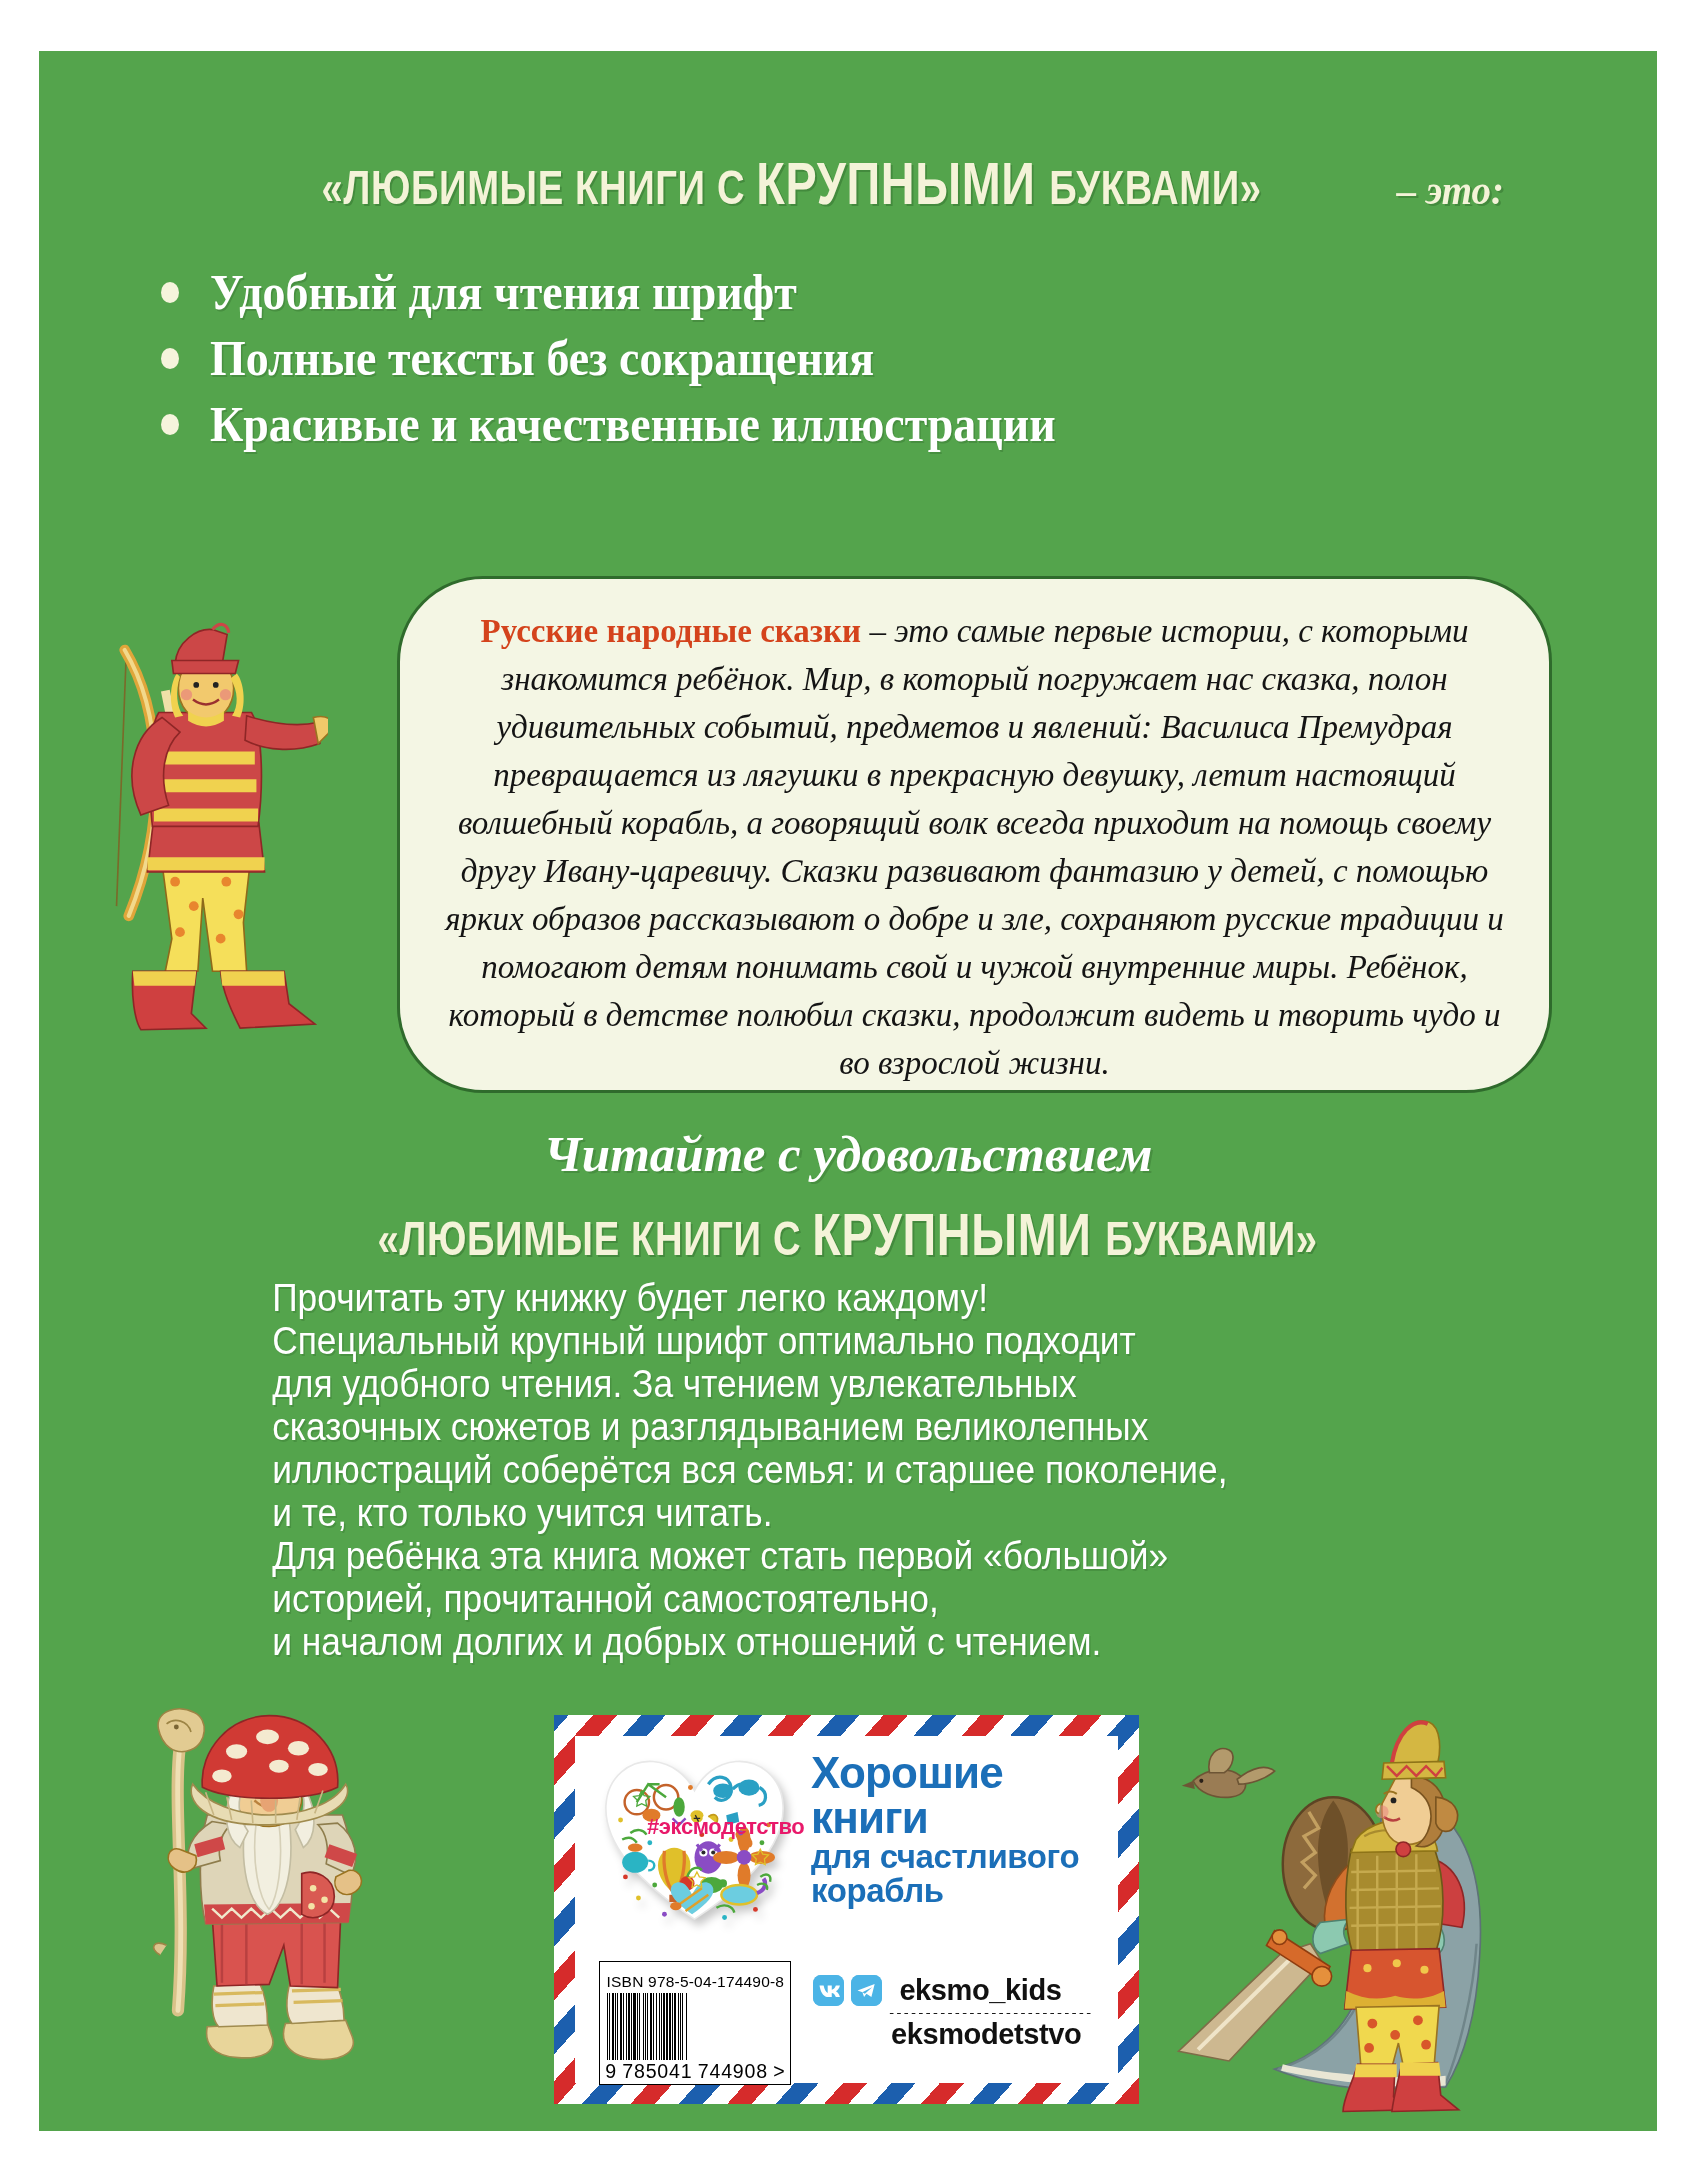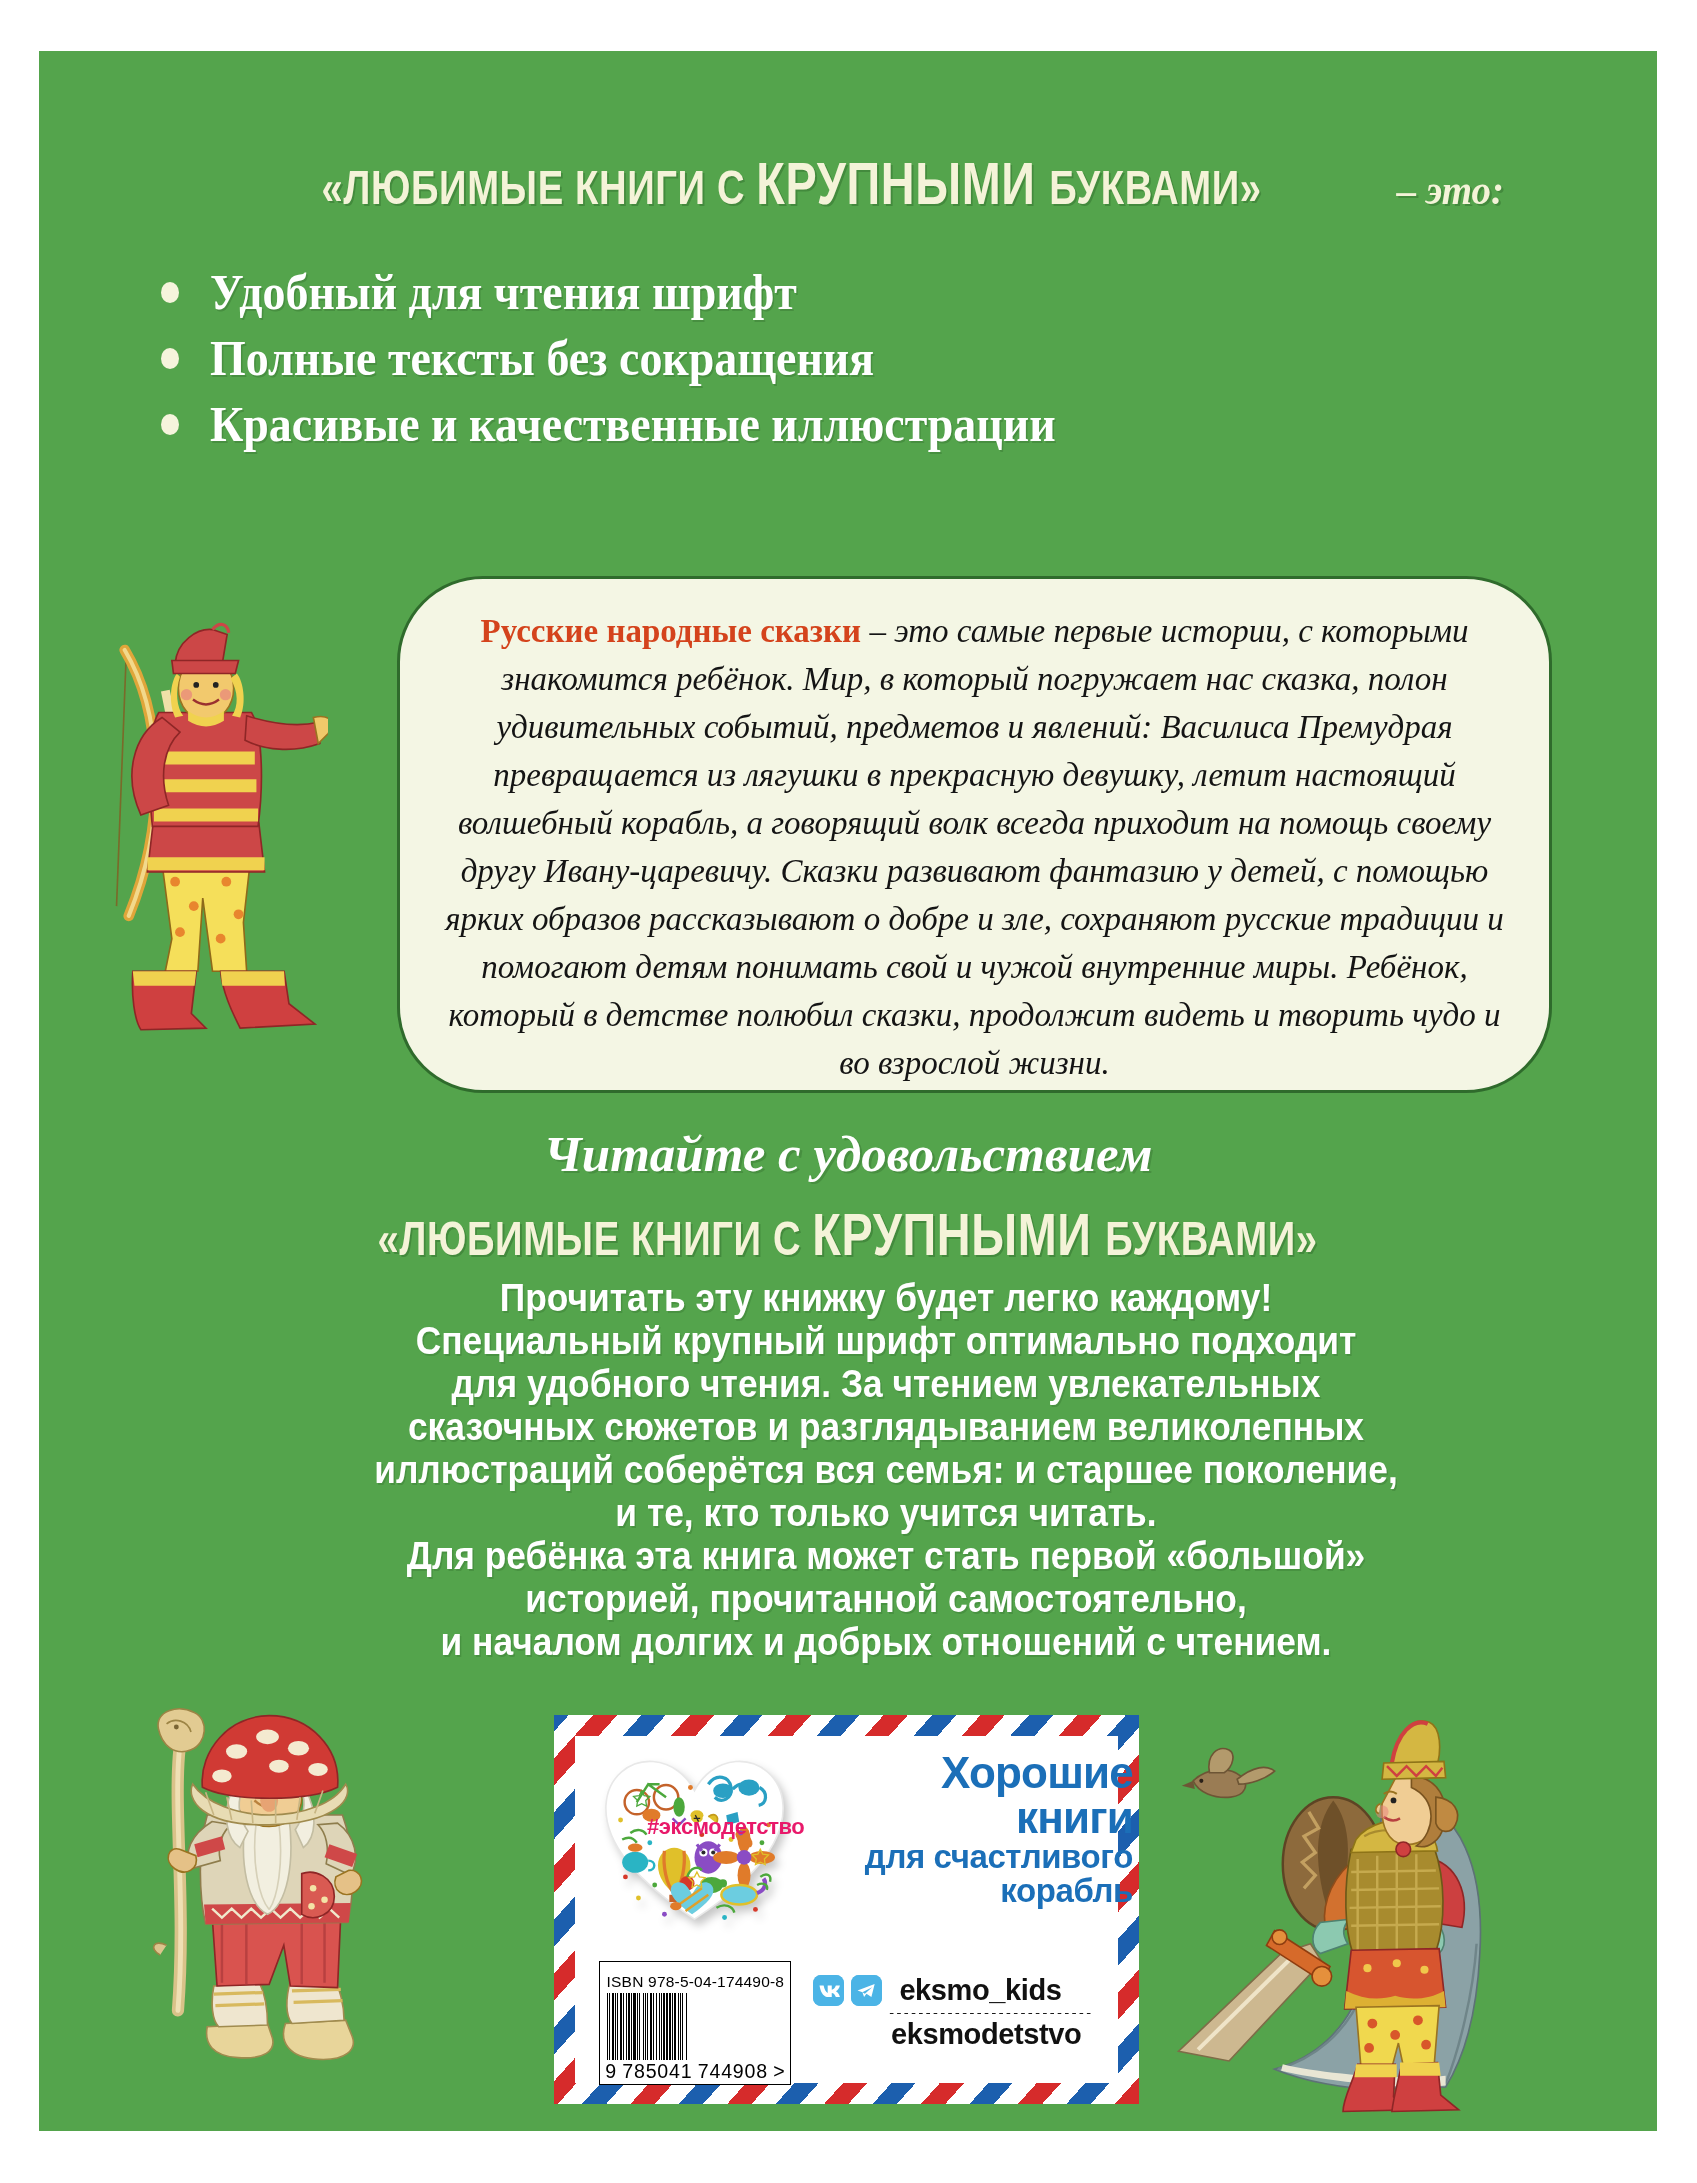--- a/index.html
+++ b/index.html
@@ -68,22 +68,22 @@
     font-size:51px;color:#ffffff;white-space:nowrap;
     text-shadow:2.4px 2.4px 0 rgba(30,80,28,.25);
   }
   .headline2{
     position:absolute;left:0;top:1149px;width:100%;text-align:center;
     font-family:"Liberation Sans",sans-serif;color:#f4f3d8;white-space:nowrap;
     text-shadow:2.4px 2.4px 0 rgba(30,80,28,.30);
   }
 
   .blurb{
-    position:absolute;left:187px;top:1226px;width:1320px;text-align:center;
-    font-family:"Liberation Sans",sans-serif;font-weight:bold;
+    position:absolute;left:187px;top:1226px;width:1320px;
+    font-family:"Liberation Sans",sans-serif;font-weight:normal;
     font-size:38px;line-height:43px;color:#ffffff;
     text-shadow:1.6px 1.6px 0 rgba(30,80,28,.22);
   }
   .blurb div{transform:scaleX(.93);}
 
   
   .envelope{
     position:absolute;left:515px;top:1664px;width:585px;height:389px;
     background:#ffffff;box-sizing:border-box;
     border:21px solid transparent;
@@ -117,21 +117,21 @@
   }
   .bars{height:67px;margin:2.4px 6.5px 0 6.5px;display:flex;align-items:stretch;}
   .bars i{display:block;background:#000;}
   .bc-digits{
     display:flex;justify-content:space-between;
     margin:0 4.9px;font-family:"Liberation Sans",sans-serif;font-size:19.6px;
     letter-spacing:0.8px;color:#000;
   }
 
   .slogan{
-    position:absolute;left:236px;top:14.7px;width:322px;text-align:right;
+    position:absolute;left:236px;top:14.7px;width:322px;text-align:left;
     font-family:"Liberation Sans",sans-serif;font-weight:bold;color:#1b6fb8;
     line-height:1.02;
   }
   .sl1{font-size:44px;letter-spacing:-0.8px;}
   .sl2{font-size:44px;letter-spacing:-0.8px;}
   .sl3{font-size:33px;letter-spacing:-0.4px;}
   .sl4{font-size:33px;letter-spacing:-0.4px;}
 
   .social{position:absolute;left:238px;top:238px;width:326px;}
   .soc-row{display:flex;align-items:center;}

